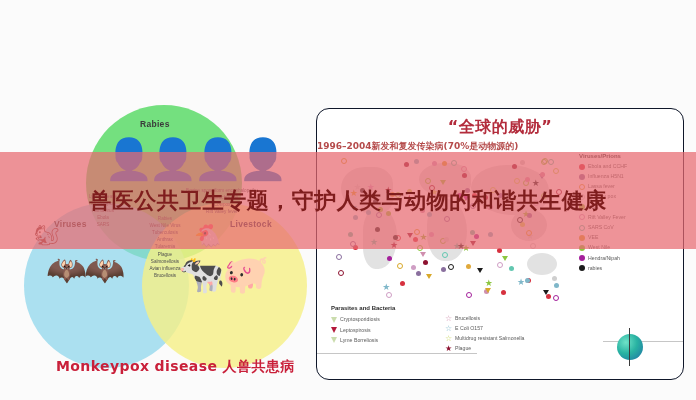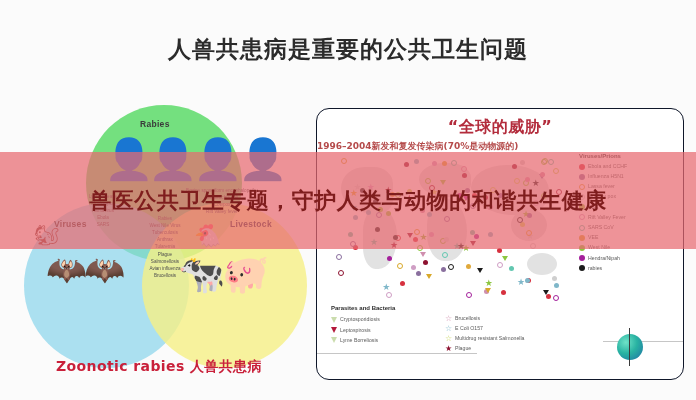--- a/index.html
+++ b/index.html
@@ -113,21 +113,20 @@
     font-size:22px;font-weight:bold;color:#7f1d1d;line-height:1.42;
     letter-spacing:.5px;
     font-family:"DejaVu Sans","Liberation Sans",sans-serif;
   }
 </style>
 </head>
 <body>
 
 <div id="stage">
 
-  <div class="main-title">人兽共患病是重要的公共卫生问题</div>
 
   <div class="venn">
     <div class="circle c-human"></div>
     <div class="circle c-wild"></div>
     <div class="circle c-live"></div>
 
     <div class="venn-label lbl-human">Rabies</div>
     <div class="venn-label lbl-wild">Viruses</div>
     <div class="venn-label lbl-live">Livestock</div>
 
@@ -150,21 +149,21 @@
 Avian influenza
 Brucellosis</div>
 
     <div class="silh people">👤👤👤👤</div>
     <div class="silh wild-a">🦇🦇</div>
     <div class="silh live-a">🐄🐖</div>
     <div class="silh bird-mid">🐔</div>
     <div class="silh squirrel">🐿</div>
   </div>
 
-  <div class="zoonotic">Zoonotic rabies 人兽共患病</div>
+  <div class="zoonotic">Monkeypox disease 人兽共患病</div>
 
   <div class="panel">
     <div class="panel-title">“全球的威胁”</div>
     <div class="panel-sub">1996–2004新发和复发传染病(70%是动物源的)</div>
 
     <div class="worldmap">
       <div class="land m1"></div>
         <div class="land m2"></div>
         <div class="land m3"></div>
       <div class="land m4"></div>

